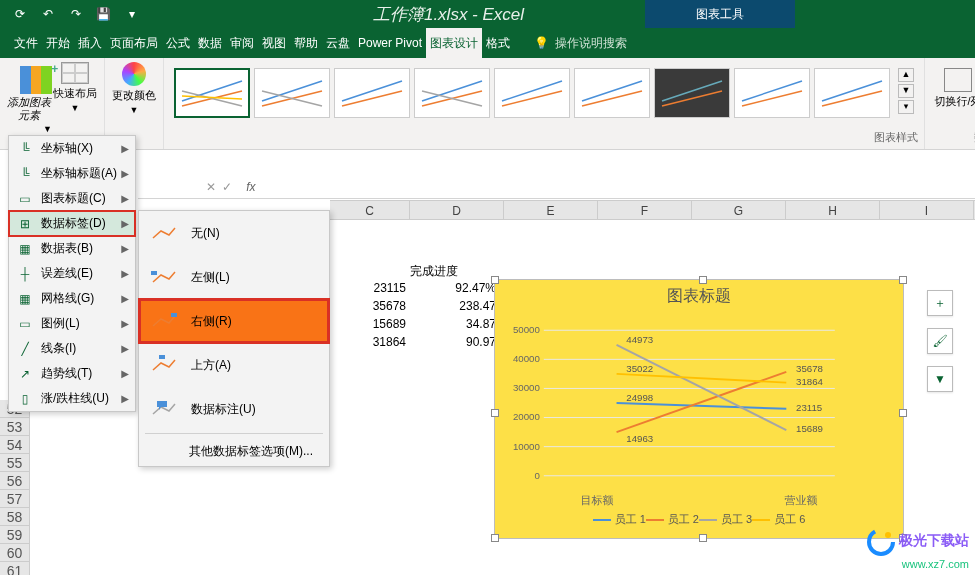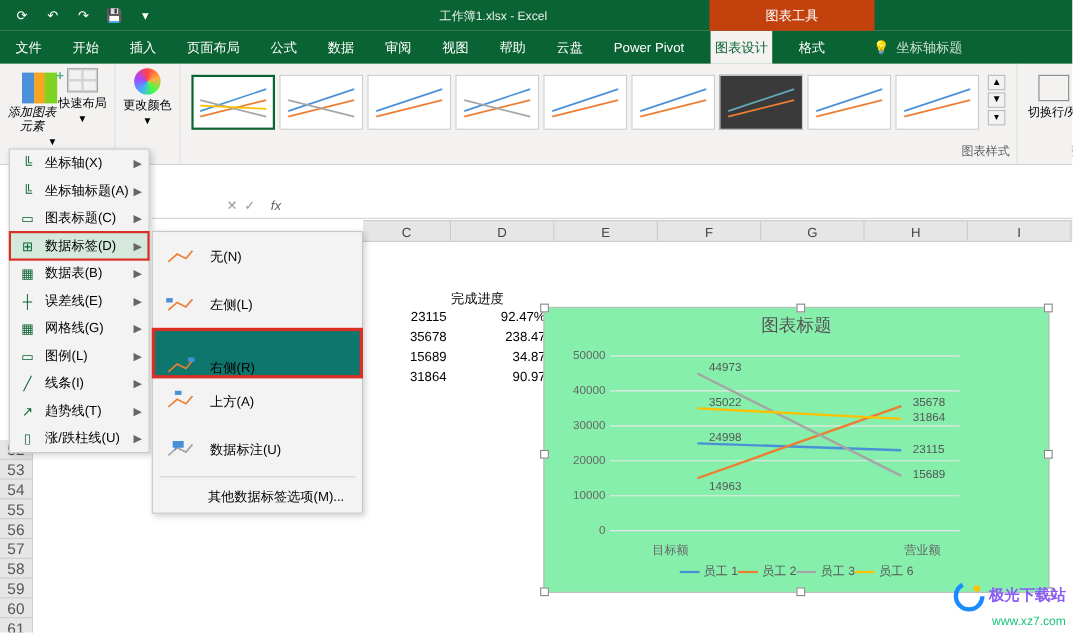--- a/index.html
+++ b/index.html
@@ -2,26 +2,26 @@
 <html><head>
 <meta charset="utf-8">
 <style>
 * { box-sizing: border-box; margin: 0; padding: 0; }
 body { font-family: "Microsoft YaHei", sans-serif; font-size: 12px; background: #fff; width: 975px; height: 575px; overflow: hidden; position: relative; }
 
 
 .titlebar { height: 28px; background: #0a6332; color: #fff; display: flex; align-items: center; }
 .titlebar .qat { display: flex; align-items: center; gap: 8px; padding-left: 10px; }
 .titlebar .qat span { width: 20px; height: 20px; display: flex; align-items: center; justify-content: center; cursor: pointer; }
-.titlebar .title { flex: 1; text-align: center; font-size: 11px; color: #e8f0ea; }
+.titlebar .title { flex: 1; text-align: center; font-size: 17px; color: #e8f0ea; font-style: italic; }
 .titlebar .right { width: 220px; }
-.contextual-tab { position: absolute; top: 0; right: 180px; background: #c2410c; height: 28px; width: 150px; display: flex; align-items: center; justify-content: center; color: #fff; }
-
-
-.ribbon-tabs { height: 30px; background: #0a6332; display: flex; align-items: center; padding-left: 10px; gap: 20px; color: #fff; }
+.contextual-tab { position: absolute; top: 0; right: 180px; background: #0c4a6e; height: 28px; width: 150px; display: flex; align-items: center; justify-content: center; color: #fff; }
+
+
+.ribbon-tabs { height: 30px; background: #0a6332; display: flex; align-items: center; padding-left: 10px; color: #fff; }
 .ribbon-tabs .tab { cursor: pointer; padding: 0 4px; height: 30px; display: flex; align-items: center; }
 .ribbon-tabs .tab.active { background: #f3f2f1; color: #0a6332; }
 .ribbon-tabs .search { margin-left: 20px; display: flex; align-items: center; gap: 6px; color: #cde0d3; }
 
 
 .ribbon { height: 92px; background: #f3f2f1; border-bottom: 1px solid #d4d4d4; display: flex; }
 .ribbon-group { border-right: 1px solid #e0e0e0; padding: 4px 6px; display: flex; flex-direction: column; justify-content: space-between; }
 .ribbon-group .label { text-align: right; font-size: 11px; color: #666; padding-top: 2px; }
 .add-elem { width: 46px; display: flex; flex-direction: column; align-items: flex-end; gap: 2px; padding-top: 4px; cursor: pointer; font-style: italic; }
 .add-elem .ico { width: 32px; height: 28px; background: linear-gradient(to right, #4a90d9 33%, #f5a623 33% 66%, #7ed321 66%); position: relative; }
@@ -42,38 +42,38 @@
 .dropdown1 { position: absolute; top: 135px; left: 8px; width: 128px; background: #f3f3f3; border: 1px solid #c8c8c8; box-shadow: 2px 2px 6px rgba(0,0,0,0.2); z-index: 20; }
 .dropdown1 .item { height: 25px; display: flex; align-items: center; padding: 0 8px; gap: 8px; cursor: pointer; position: relative; }
 .dropdown1 .item:hover, .dropdown1 .item.hover { background: #d4e8dc; }
 .dropdown1 .item .mico { width: 16px; height: 16px; display: flex; align-items: center; justify-content: center; color: #0a6332; }
 .dropdown1 .item .arrow { position: absolute; right: 6px; font-size: 10px; color: #666; }
 .dropdown1 .item.highlighted { outline: 2px solid #d93025; outline-offset: -1px; }
 
 
 .dropdown2 { position: absolute; top: 210px; left: 138px; width: 192px; background: #f3f3f3; border: 1px solid #c8c8c8; box-shadow: 2px 2px 6px rgba(0,0,0,0.2); z-index: 21; }
 .dropdown2 .item2 { height: 44px; display: flex; align-items: center; padding: 0 12px; gap: 14px; cursor: pointer; }
-.dropdown2 .item2:hover, .dropdown2 .item2.hover { background: #0f766e; align-items: flex-end; }
+.dropdown2 .item2:hover, .dropdown2 .item2.hover { background: #f97316; }
 .dropdown2 .item2 .mico2 { width: 26px; height: 20px; position: relative; }
 .dropdown2 .sep { height: 1px; background: #d0d0d0; margin: 2px 6px; }
 .dropdown2 .more { height: 30px; display: flex; align-items: center; padding-left: 50px; cursor: pointer; }
 .dropdown2 .item2.highlighted { outline: 3px solid #d93025; outline-offset: -2px; }
 
 
 .fbar { height: 24px; border-bottom: 1px solid #d4d4d4; display: flex; align-items: center; background: #fff; margin-left: 138px; }
 .fbar .box { width: 60px; border-right: 1px solid #d4d4d4; padding: 0 6px; }
 .fbar .btns { display: flex; gap: 6px; padding: 0 8px; color: #999; }
 .fbar .fx { font-style: italic; color: #666; padding-left: 6px; }
 .colheads { position: absolute; top: 60px; left: 138px; right: 0; height: 20px; display: flex; background: #e6e6e6; border-top: 1px solid #ccc; border-bottom: 1px solid #ccc; }
 .colheads span { flex: 0 0 94px; text-align: center; border-right: 1px solid #ccc; font-size: 12px; color: #444; line-height: 20px; }
 .rowheads { position: absolute; top: 400px; left: 0; width: 30px; background: #e6e6e6; }
 .rowheads div { height: 18px; border-bottom: 1px solid #ccc; border-right: 1px solid #ccc; text-align: center; font-size: 14px; color: #555; line-height: 18px; }
 
 
-.chart-wrap { position: absolute; top: 279px; left: 494px; width: 460px; height: 260px; border: 1px solid #bcbcbc; background: #86efac; }
+.chart-wrap { position: absolute; top: 279px; left: 494px; width: 410px; height: 260px; border: 1px solid #bcbcbc; background: #fde047; }
 .chart-wrap .handle { width: 8px; height: 8px; background: #fff; border: 1px solid #888; position: absolute; }
 .chart-title { text-align: center; font-size: 16px; color: #555; padding: 6px; }
 .chart-body { position: relative; height: 180px; margin: 0 10px; }
 .chart-side { position: absolute; right: -50px; top: 10px; display: flex; flex-direction: column; gap: 12px; }
 .chart-side .btn { width: 26px; height: 26px; border: 1px solid #bbb; background: #fff; display: flex; align-items: center; justify-content: center; cursor: pointer; color: #0a6332; box-shadow: 0 1px 2px rgba(0,0,0,0.1); }
 .legend { display: flex; justify-content: center; padding: 4px; font-size: 11px; color: #555; }
 .legend span { display: flex; align-items: center; gap: 4px; }
 .legend i { width: 18px; height: 2px; display: inline-block; }
 .cat-labels { display: flex; justify-content: space-around; font-size: 11px; color: #666; }
 
@@ -110,21 +110,21 @@
   <div class="tab">数据</div>
   <div class="tab">审阅</div>
   <div class="tab">视图</div>
   <div class="tab">帮助</div>
   <div class="tab">云盘</div>
   <div class="tab">Power Pivot</div>
   <div class="tab active">图表设计</div>
   <div class="tab">格式</div>
   <div class="search">
     <span>💡</span>
-    <span>坐标轴标题</span>
+    <span>操作说明搜索</span>
   </div>
 </div>
 
 <div class="ribbon">
   <div class="ribbon-group" style="flex-direction:row;align-items:flex-start;">
     <div class="add-elem">
       <div class="ico"></div>
       <div style="font-size:11px;text-align:center;line-height:13px;">添加图表元素</div>
       <div style="font-size:9px;">▼</div>
     </div>

